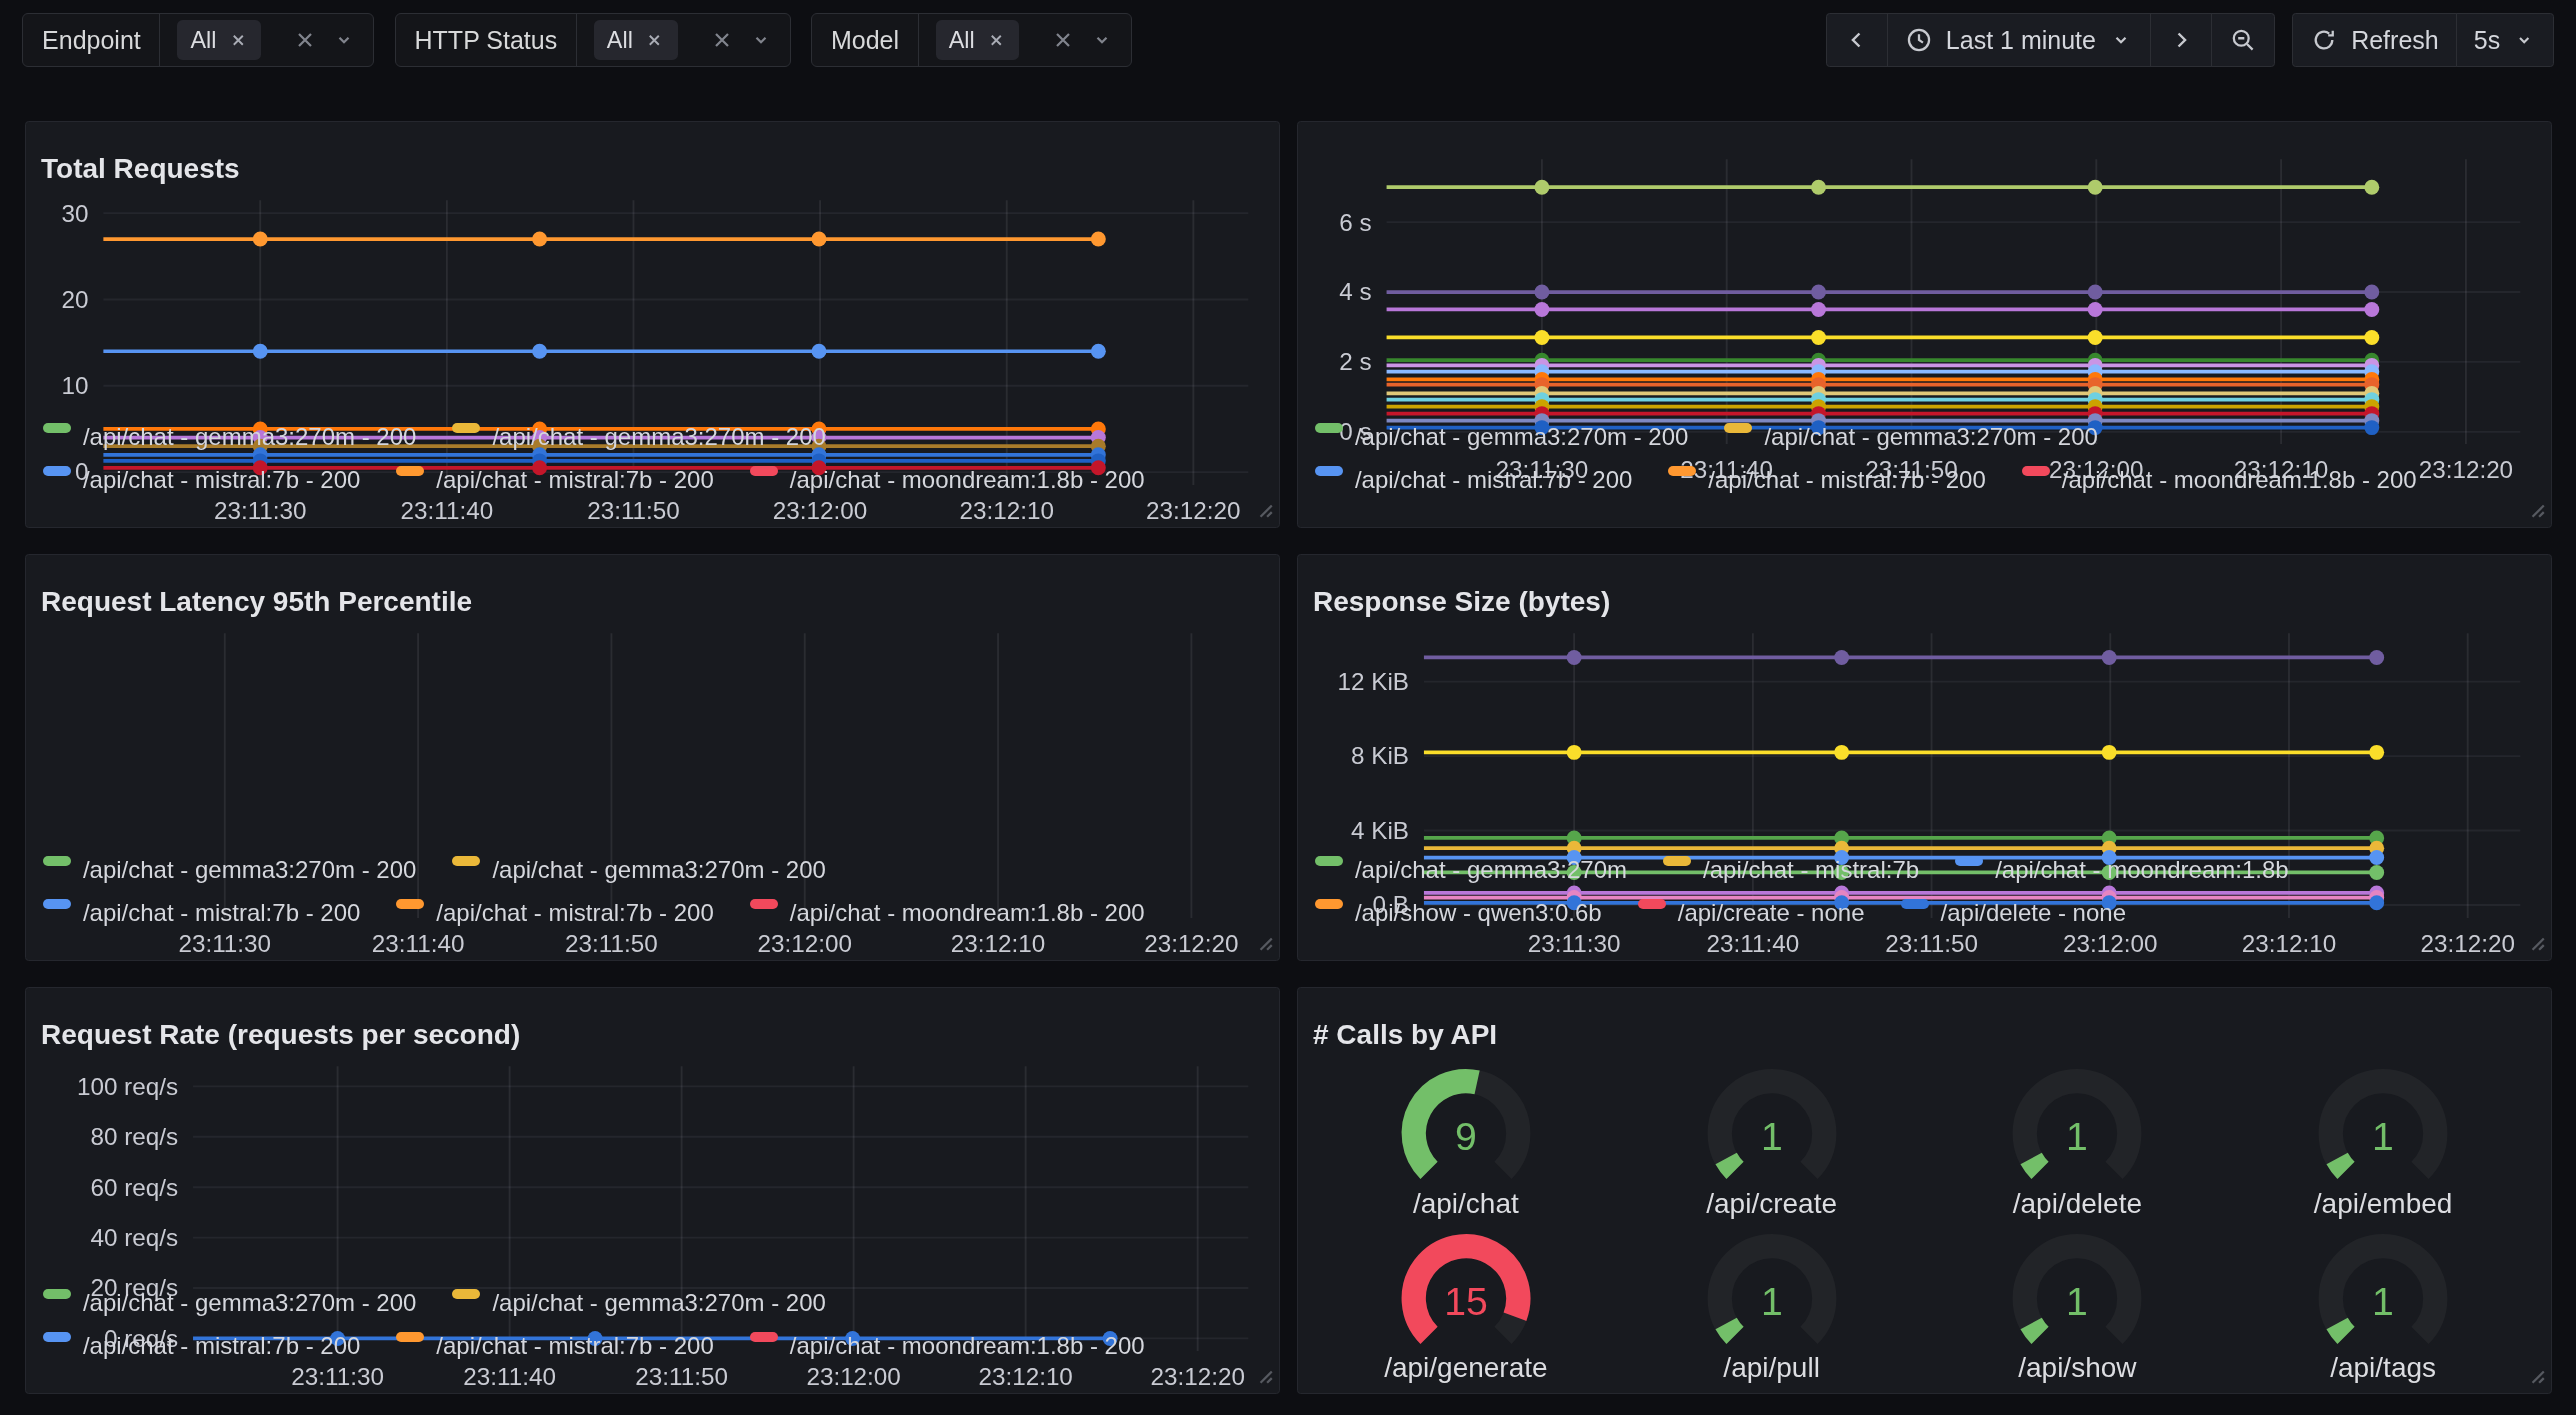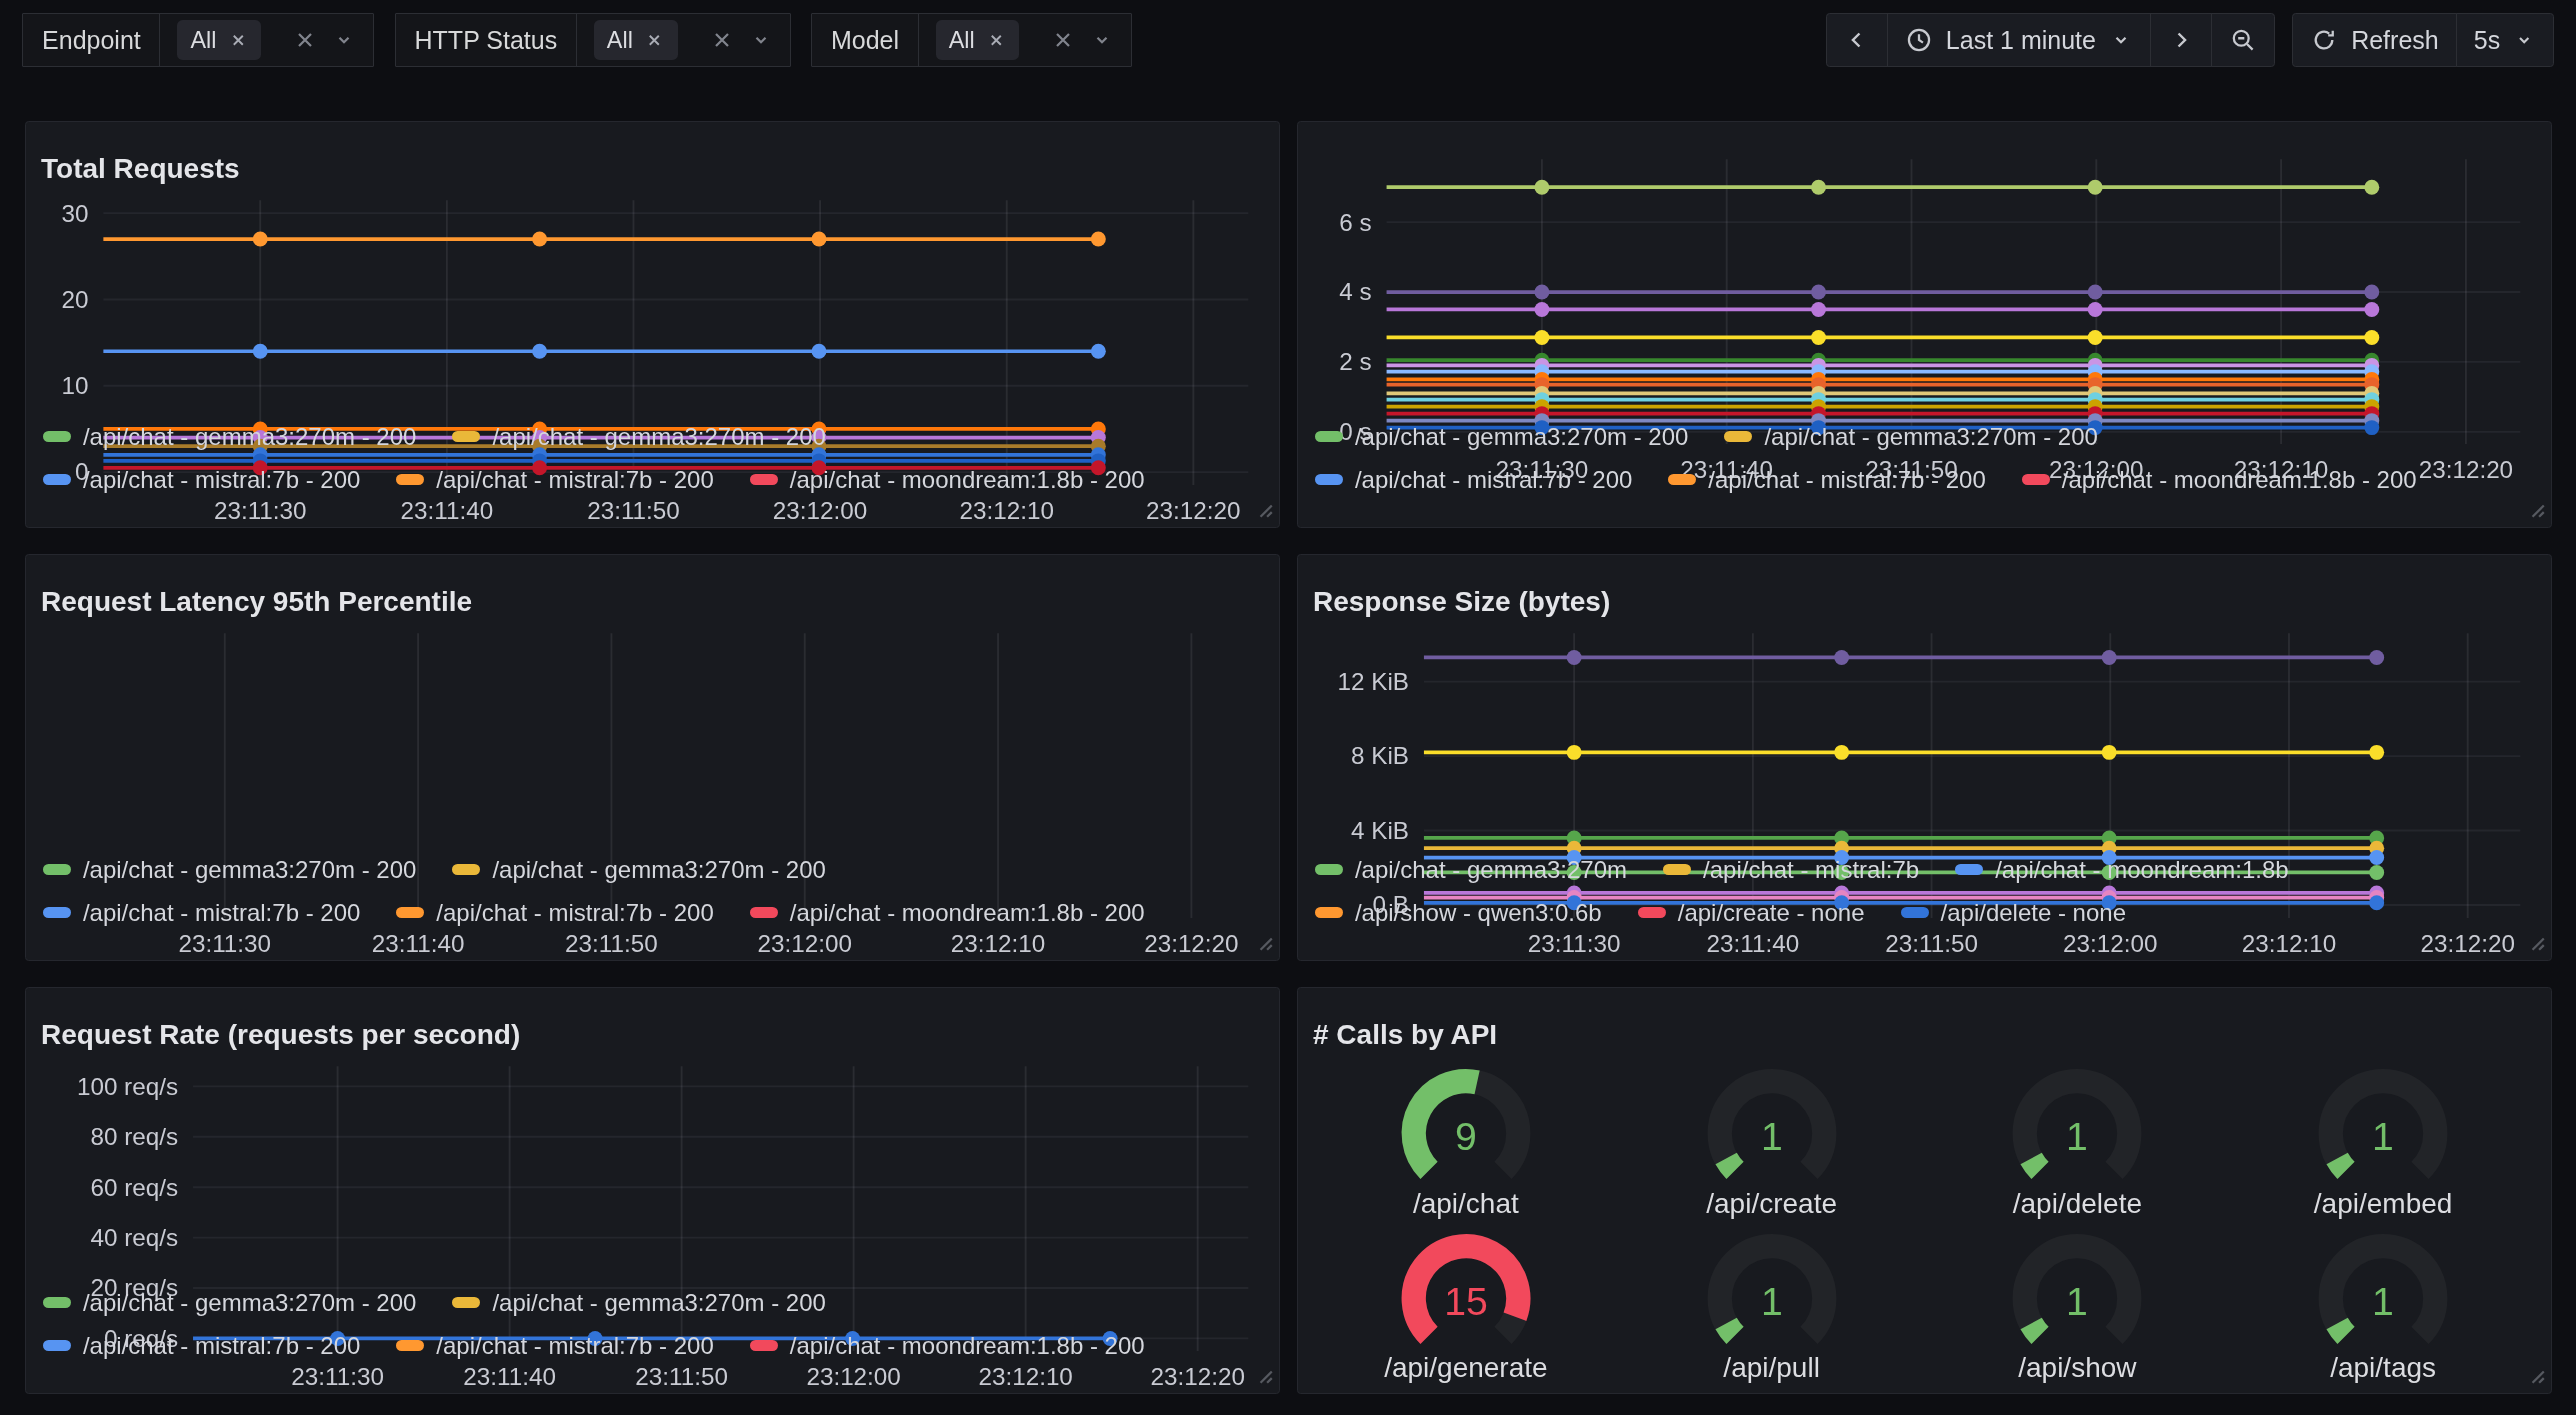--- a/index.html
+++ b/index.html
@@ -7,41 +7,41 @@
     width:2576px;height:1415px;
     background:#0d0e12;
     font-family:"Liberation Sans", sans-serif;
     color:#d8d9da;
     overflow:hidden;
     position:relative;
   }
   
   .topbar{display:flex;justify-content:space-between;align-items:center;padding:13px 22.4px 0 22.4px;height:54px;}
   .filters{display:flex;gap:20.6px;}
-  .fctl{display:flex;align-items:stretch;height:54px;border:0.9px solid #2c2e34;border-radius:1px;background:#141519;box-sizing:border-box;}
+  .fctl{display:flex;align-items:stretch;height:54px;border:0.9px solid #2c2e34;border-radius:6px;background:#141519;box-sizing:border-box;}
   .flabel{display:flex;align-items:center;padding:0 18.7px;font-size:25px;font-weight:500;color:#d8d9da;}
   .fval{display:flex;align-items:center;border-left:0.9px solid #2c2e34;padding:0 17px;gap:32px;}
   .chip{display:flex;align-items:center;gap:11.2px;background:#26272e;border-radius:5.6px;padding:6.5px 13px;font-size:23.4px;color:#dcdde1;cursor:pointer;}
   .ficons{display:flex;align-items:center;gap:15px;}
   .icon{display:flex;align-items:center;justify-content:center;}
   
   .timebar{display:flex;align-items:center;gap:17px;margin-left:38px;}
   .tgroup{display:flex;align-items:stretch;}
   .tbtn{display:flex;align-items:center;gap:13px;height:54px;box-sizing:border-box;padding:0 17px;background:#1a1c22;border:0.9px solid #2c2e34;color:#d5d7dd;font-size:25px;font-weight:500;cursor:pointer;}
   .tbtn + .tbtn{margin-left:-0.9px;}
   .tgroup .tbtn:first-child{border-radius:3.7px 0 0 3.7px;}
   .tgroup .tbtn:last-child{border-radius:0 3.7px 3.7px 0;}
   
   .grid{display:grid;grid-template-columns:1fr 1fr;column-gap:17px;row-gap:26px;margin:54px 25px 0 25px;}
   .panel{position:relative;height:407px;background:#181a1f;border:0.9px solid #25272e;border-radius:3.7px;padding:26px 15px;display:flex;flex-direction:column;box-sizing:border-box;}
   .panel-title{font-size:28px;font-weight:600;color:#e4e5e9;line-height:41px;height:41px;cursor:pointer;}
   .chart{flex:1;min-height:0;}
   .legend{padding:1.9px 0 0 1.9px;}
   .legend-row{display:flex;flex-wrap:nowrap;column-gap:36px;height:43px;align-items:center;}
-  .legend-item{display:flex;align-items:center;gap:12px;font-size:24px;color:#d5d7dd;cursor:pointer;white-space:nowrap;}
+  .legend-item{display:flex;gap:12px;font-size:24px;color:#d5d7dd;cursor:pointer;white-space:nowrap;}
   .swatch{width:28px;height:10.3px;border-radius:5.6px;flex:0 0 auto;}
   .resize-handle{position:absolute;right:4.7px;bottom:4.7px;}
   
   .gauges{flex:1;display:grid;grid-template-columns:repeat(4,1fr);grid-template-rows:1fr 1fr;}
   .gauge-cell{display:flex;flex-direction:column;align-items:center;justify-content:center;}
   .gauge-label{font-size:28px;color:#dcdde1;margin-top:-7.5px;}
 </style>
 </head>
 <body>
 

